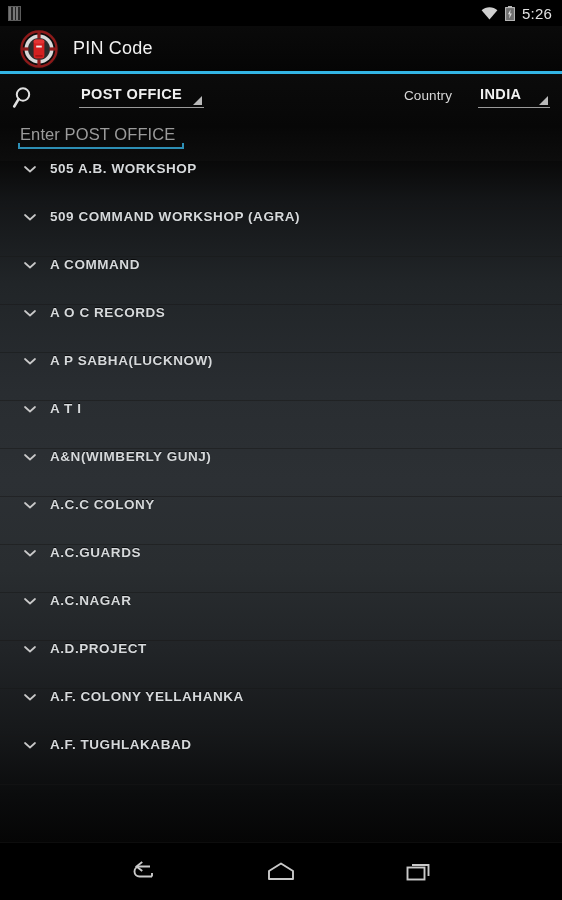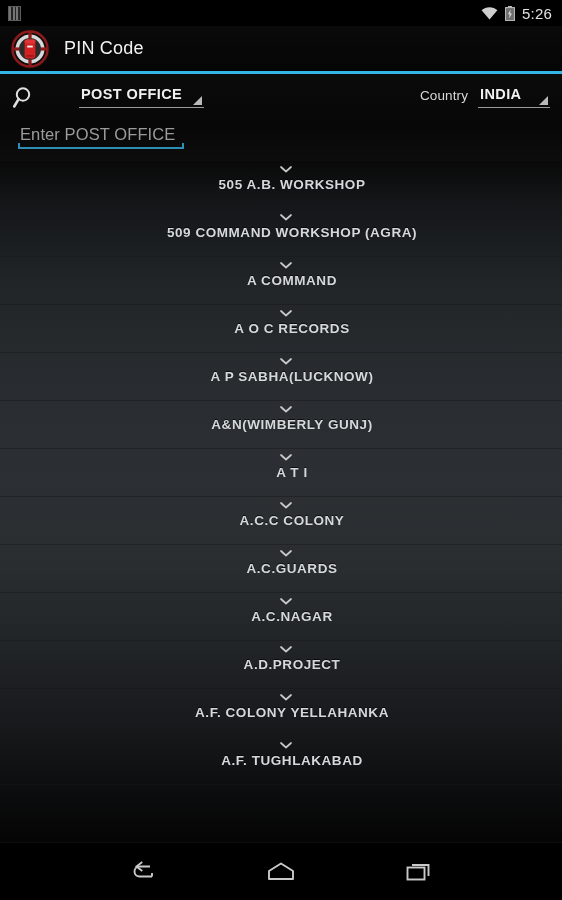--- a/index.html
+++ b/index.html
@@ -43,21 +43,21 @@
   .clock {
     font-size:15px; color:#e2e2e2; letter-spacing:.2px;
     font-family:"Liberation Sans", sans-serif;
   }
 
   
   .actionbar {
     flex:0 0 45px; height:45px;
     background:linear-gradient(180deg,#0a0a0a 0%, #050505 100%);
     display:flex; align-items:center;
-    padding-left:9px;
+    padding-left:18px;
     position:relative;
   }
   .app-logo {
     width:42px; height:42px;
     position:relative; flex:0 0 42px;
   }
   .app-title {
     font-size:18px; color:#f2f2f2;
     margin-left:13px; letter-spacing:.2px;
     font-weight:400;
@@ -101,21 +101,21 @@
     border-bottom:9px solid #b9b9b9;
   }
   .country-wrap {
     margin-left:auto;
     display:flex; align-items:flex-end; gap:10px;
   }
   .country-label {
     font-size:13.5px; color:#d8d8d8;
     padding-bottom:5px; letter-spacing:.1px;
   }
-  .spinner.country { min-width:72px; margin-left:0; }
+  .spinner.country { min-width:72px; margin-left:16px; }
   .edit-wrap {
     position:relative;
     margin-top:12px; margin-left:6px;
     width:166px;
   }
   .edit-input {
     width:100%;
     background:transparent; border:0; outline:0;
     font-family:"Liberation Sans", sans-serif;
     font-size:16.5px; color:#e8e8e8;
@@ -148,26 +148,25 @@
         #292d31 34%,
         #2c3034 47%,
         #292d30 60%,
         #212427 72%,
         #16181a 84%,
         #0b0c0d 93%,
         #050505 100%);
   }
   .row {
     height:48px;
-    display:flex; align-items:center;
-    padding-left:10px;
+    display:flex; 
+    padding-left:22px;
     border-bottom:1px solid rgba(255,255,255,0.085);
     position:relative;
     cursor:pointer;
-    flex-direction:column;
   }
   .row::after {
     content:""; position:absolute; left:0; right:0; bottom:-1px;
     height:1px; background:rgba(0,0,0,0.45);
   }
   .chev { width:16px; height:16px; flex:0 0 16px; opacity:.92; }
   .row-label {
     margin-left:12px;
     font-size:13.5px; font-weight:700;
     color:#d6d9db;
@@ -293,27 +292,27 @@
         <div class="row">
           <span class="chev"><svg width="16" height="16" viewBox="0 0 16 16">
               <path d="M3 6 L8 10.5 L13 6" fill="none" stroke="#d7d7d7" stroke-width="1.7" stroke-linecap="round" stroke-linejoin="round"></path>
             </svg></span>
           <span class="row-label">A P SABHA(LUCKNOW)</span>
         </div>
         <div class="row">
           <span class="chev"><svg width="16" height="16" viewBox="0 0 16 16">
               <path d="M3 6 L8 10.5 L13 6" fill="none" stroke="#d7d7d7" stroke-width="1.7" stroke-linecap="round" stroke-linejoin="round"></path>
             </svg></span>
+          <span class="row-label">A T I</span>
+        </div>
+        <div class="row">
+          <span class="chev"><svg width="16" height="16" viewBox="0 0 16 16">
+              <path d="M3 6 L8 10.5 L13 6" fill="none" stroke="#d7d7d7" stroke-width="1.7" stroke-linecap="round" stroke-linejoin="round"></path>
+            </svg></span>
           <span class="row-label">A&amp;N(WIMBERLY GUNJ)</span>
-        </div>
-        <div class="row">
-          <span class="chev"><svg width="16" height="16" viewBox="0 0 16 16">
-              <path d="M3 6 L8 10.5 L13 6" fill="none" stroke="#d7d7d7" stroke-width="1.7" stroke-linecap="round" stroke-linejoin="round"></path>
-            </svg></span>
-          <span class="row-label">A T I</span>
         </div>
         <div class="row">
           <span class="chev"><svg width="16" height="16" viewBox="0 0 16 16">
               <path d="M3 6 L8 10.5 L13 6" fill="none" stroke="#d7d7d7" stroke-width="1.7" stroke-linecap="round" stroke-linejoin="round"></path>
             </svg></span>
           <span class="row-label">A.C.C COLONY</span>
         </div>
         <div class="row">
           <span class="chev"><svg width="16" height="16" viewBox="0 0 16 16">
               <path d="M3 6 L8 10.5 L13 6" fill="none" stroke="#d7d7d7" stroke-width="1.7" stroke-linecap="round" stroke-linejoin="round"></path>

